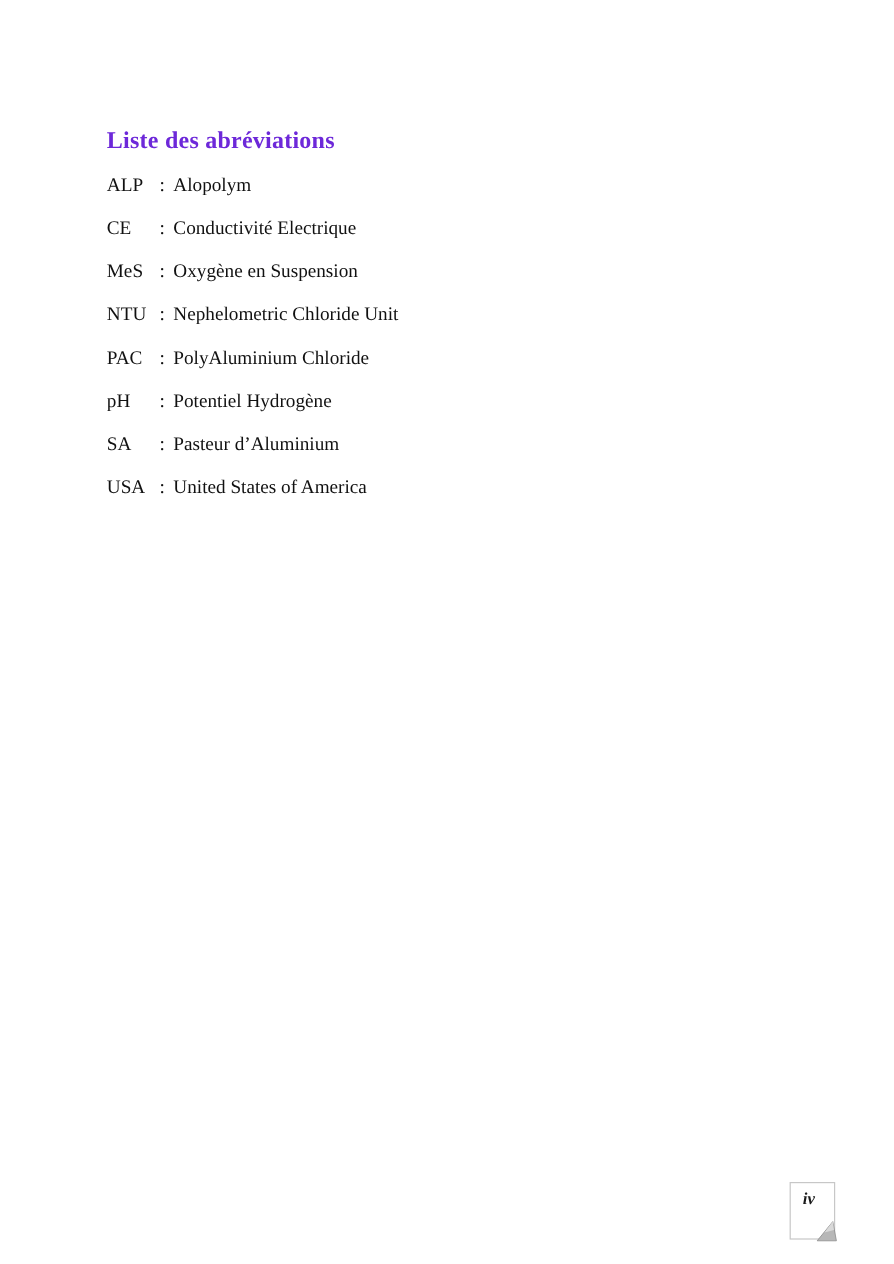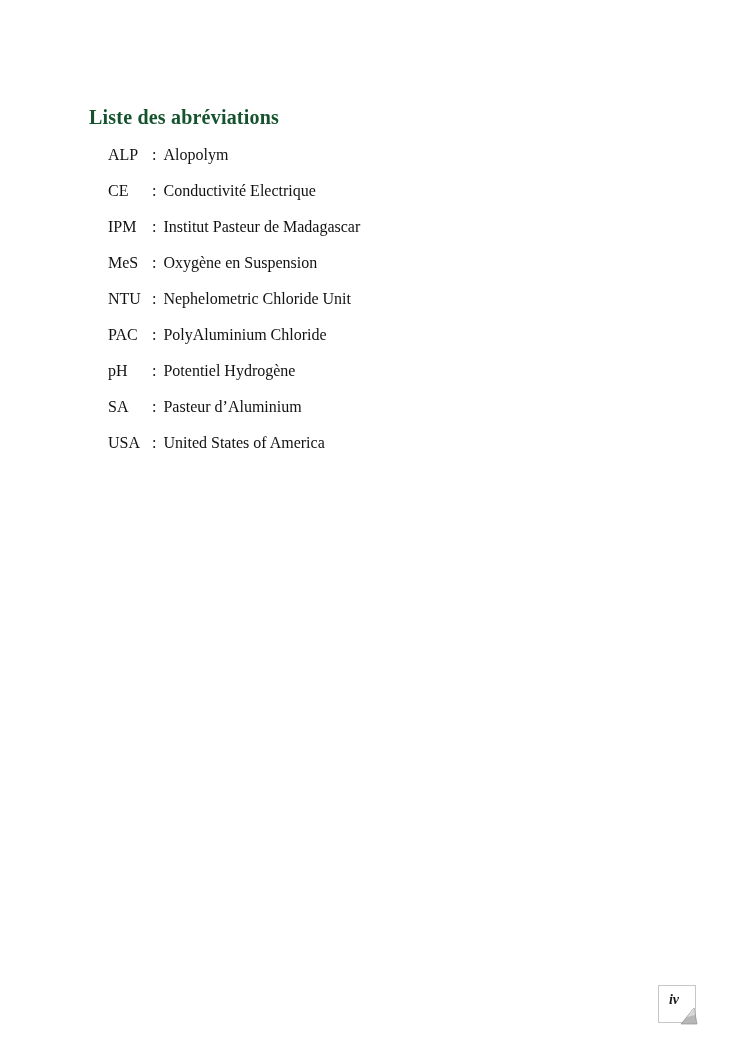--- a/index.html
+++ b/index.html
@@ -24,47 +24,46 @@
     position: absolute;
     left: 89px;
     top: 107px;
     right: 60px;
   }
   .doc-title {
     font-family: "Liberation Serif", "DejaVu Serif", serif;
     font-size: 20px;
     line-height: 21px;
     font-weight: bold;
-    color: #14532d;
+    color: #6d28d9;
     margin: 0 0 19px 0;
     letter-spacing: 0.2px;
   }
   .abbr-list {
     font-size: 16px;
   }
   .entry {
     line-height: 16px;
     margin-bottom: 20px;
     white-space: nowrap;
   }
   .entry .abbr {
     display: inline-block;
     min-width: 44px;
-    margin-left: 19px;
   }
   .entry .sep {
     display: inline-block;
     margin-right: 7px;
   }
   .pagenum-box {
     position: absolute;
     left: 658px;
     top: 985px;
     width: 38px;
-    height: 38px;
+    height: 48px;
     box-sizing: border-box;
     border: 1px solid #c7c7c7;
     background: #ffffff;
   }
   .pagenum-text {
     position: absolute;
     left: 0;
     right: 6px;
     top: 6px;
     text-align: center;
@@ -95,23 +94,20 @@
       <div class="entry">
         <span class="abbr">ALP</span><span class="sep">:</span><span class="def">Alopolym</span>
       </div>
 
       <div class="entry">
         <span class="abbr">CE</span><span class="sep">:</span><span class="def">Conductivité Electrique</span>
       </div>
 
 
 
-      <div class="entry">
-        <span class="abbr">IPM</span><span class="sep">:</span><span class="def">Institut Pasteur de Madagascar</span>
-      </div>
 
 
       <div class="entry">
         <span class="abbr">MeS</span><span class="sep">:</span><span class="def">Oxygène en Suspension</span>
       </div>
 
       <div class="entry">
         <span class="abbr">NTU</span><span class="sep">:</span><span class="def">Nephelometric Chloride Unit</span>
       </div>
 

